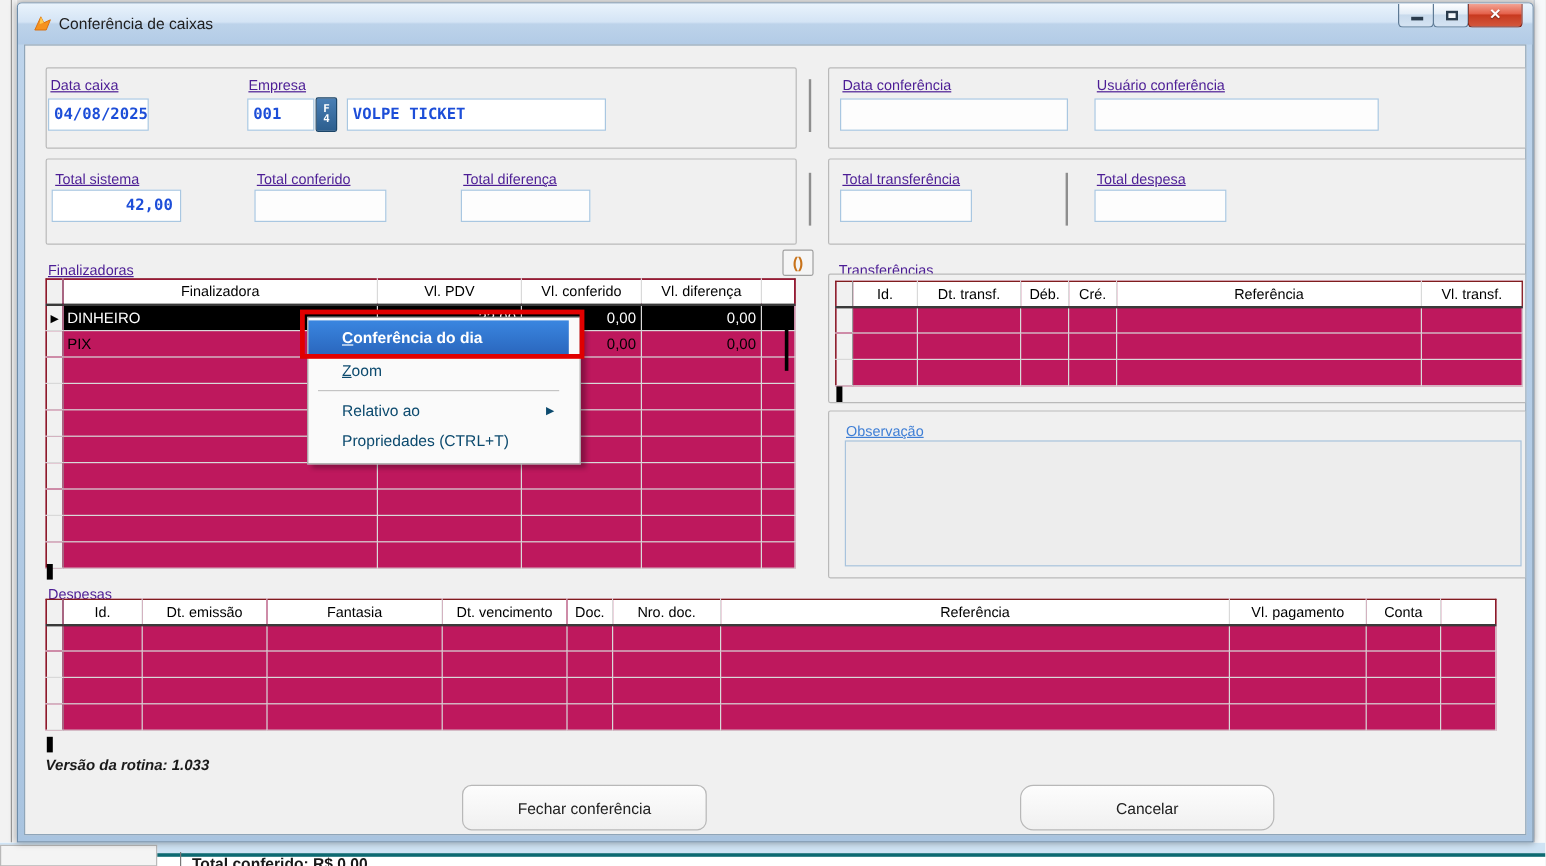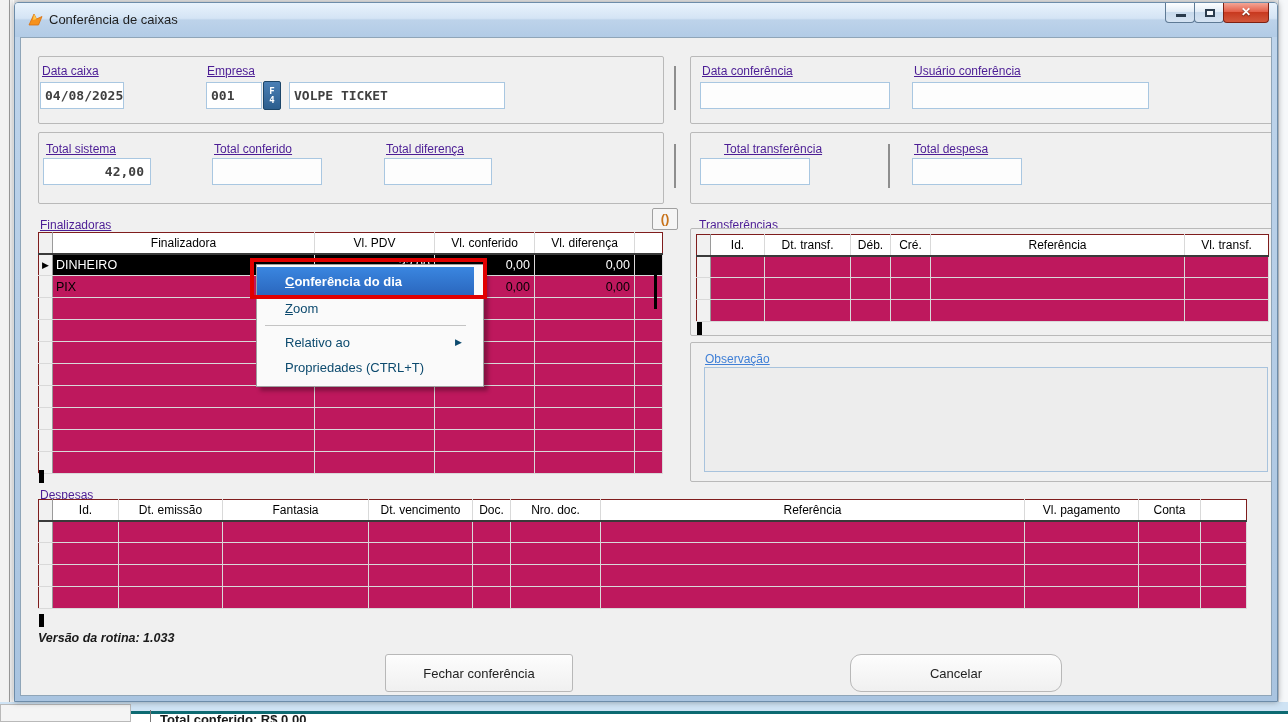--- a/index.html
+++ b/index.html
@@ -38,21 +38,21 @@
   .glyph-max { position:absolute; left:10px; top:6px; width:10px; height:8px; border:2px solid #2A3B4C; background:#F4F8FC; }
 
   .client { position:absolute; left:5px; top:34px; width:1252px; height:659px; background:#F0F0F0;
     border:1px solid #8FA5B8; overflow:hidden; }
 
   
   .panel { position:absolute; border:1px solid #B9B9B9; border-radius:2px; background:#F0F0F0; }
   .vsep { position:absolute; width:2px; background:#8E8E8E; }
   .lbl { position:absolute; font-size:12px; color:#4c1d95; white-space:nowrap;text-decoration:underline; }
   .field { position:absolute; height:27px; background:#FFFFFF; border:1px solid #A9C7E1;
-    font-family:"DejaVu Sans Mono", monospace; font-weight:bold; font-size:13px; color:#404040;
+    font-family:"DejaVu Sans Mono", monospace; font-weight:bold; font-size:13px; color:#1d4ed8;
     line-height:25px; padding:0 4px; white-space:nowrap; overflow:hidden; }
   .field.right { text-align:right; padding-right:6px; }
   .field.dim { background:#FDFDFD; }
   .f4btn { position:absolute; width:18px; height:29px; background:linear-gradient(#4A7FB5,#2C5E8E);
     border:1px solid #1C4568; color:#FFF; font-family:"DejaVu Sans Mono", monospace; font-weight:bold;
     font-size:9px; line-height:9px; text-align:center; padding-top:5px; border-radius:2px; }
 
   
   table.grid { border-collapse:collapse; table-layout:fixed; background:#be185d; border:1px solid #7f1d1d; }
   table.grid th { background:#FFFFFF; font-weight:normal; font-size:12px; color:#000;
@@ -155,21 +155,21 @@
 
     <div class="lbl" style="left:25px; top:104px;">Total sistema</div>
     <div class="field right" style="left:22px; top:120px; width:108px;">42,00</div>
 
     <div class="lbl" style="left:193px; top:104px;">Total conferido</div>
     <div class="field dim" style="left:191px; top:120px; width:110px;"></div>
 
     <div class="lbl" style="left:365px; top:104px;">Total diferença</div>
     <div class="field dim" style="left:363px; top:120px; width:108px;"></div>
 
-    <div class="lbl" style="left:681px; top:104px;margin-left:22px;">Total transferência</div>
+    <div class="lbl" style="left:681px; top:104px;">Total transferência</div>
     <div class="field dim" style="left:679px; top:120px; width:110px;"></div>
 
     <div class="lbl" style="left:893px; top:104px;">Total despesa</div>
     <div class="field dim" style="left:891px; top:120px; width:110px;"></div>
 
     <div class="lbl" style="left:19px; top:180px;">Finalizadoras</div>
     <div class="refresh-btn" style="left:631px; top:170px;">()</div>
 
     <table class="grid" style="position:absolute; left:17px; top:194px; width:624px;">
       <colgroup>
@@ -410,21 +410,21 @@
             <td></td>
             <td></td>
             <td></td>
             <td></td>
           </tr>
     </tbody>
       </table>
     <div class="cursor-block" style="left:18px; top:576px;"></div>
 
     <div class="version" style="left:17px; top:593px;">Versão da rotina: 1.033</div>
-    <button class="btn" style="left:364px; top:616px; width:188px;">Fechar conferência</button>
+    <button class="btn" style="left:364px; top:616px; width:204px;border-radius:8px;">Fechar conferência</button>
     <button class="btn" style="left:829px; top:616px; width:212px;border-radius:11px;">Cancelar</button>
   </div>
 </div>
 
 <div class="menu">
   <div class="mi hl">
     <span class="mlabel ul-first">Conferência do dia</span>
   </div>
   <div class="mi">
     <span class="mlabel ul-first">Zoom</span>

